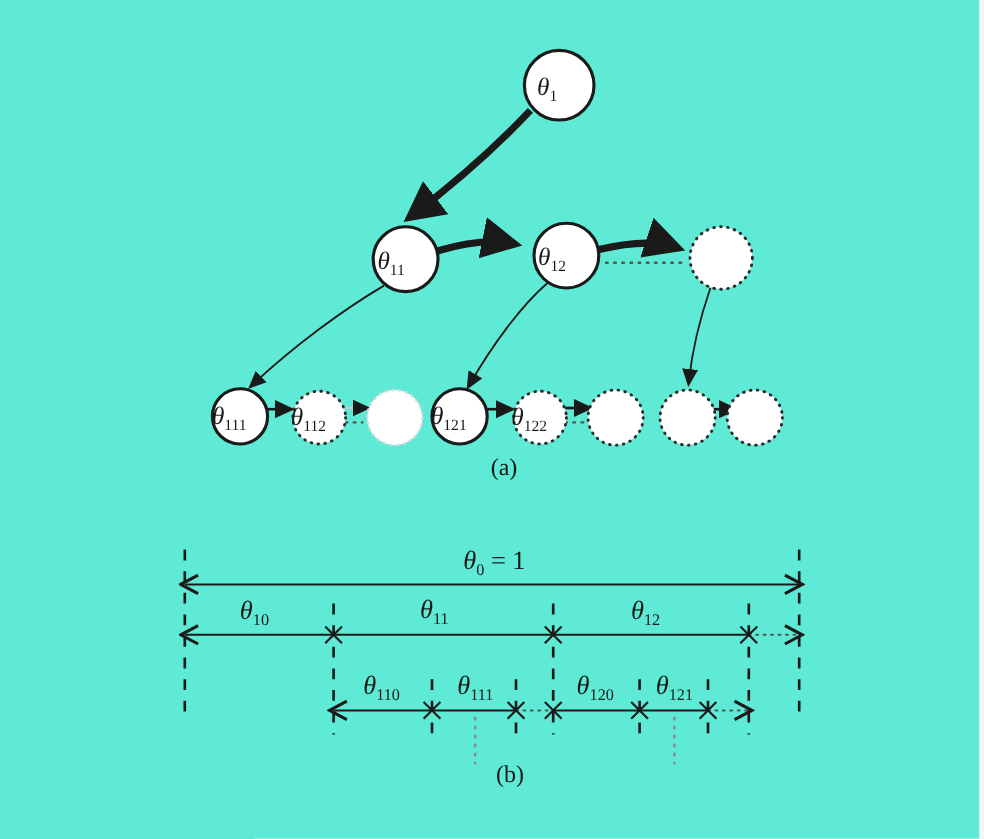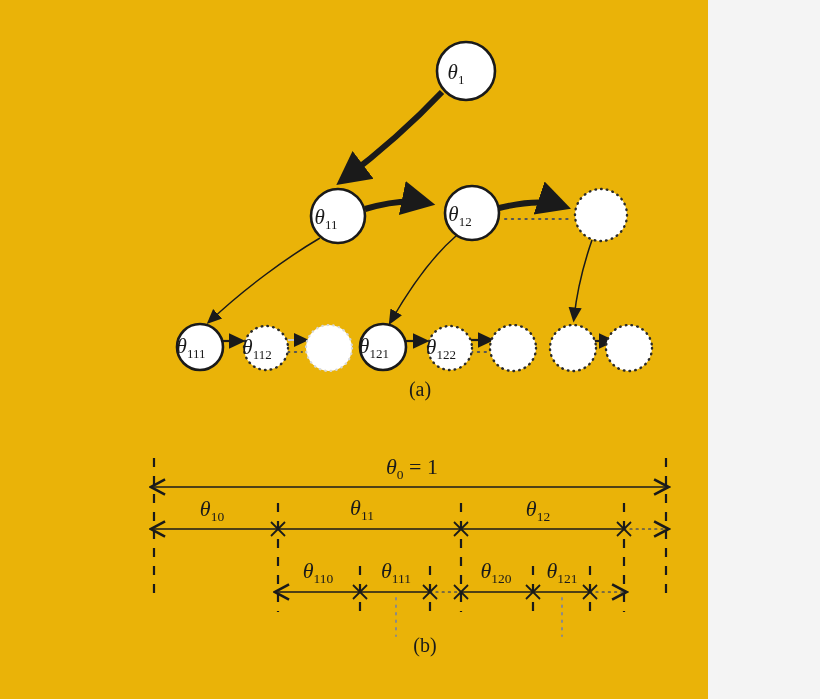--- a/index.html
+++ b/index.html
@@ -10,23 +10,23 @@
   }
   body {
     width: 820px;
     height: 699px;
     font-family: "Liberation Serif", "DejaVu Serif", serif;
     color: #1a1a1a;
     overflow: hidden;
   }
   #figure-root {
     position: relative;
-    width: 708px;
+    width: 816px;
     height: 699px;
-    background: #eab308;
+    background: #5eead4;
   }
   svg.figure-canvas {
     position: absolute;
     top: 0;
     left: 0;
     width: 820px;
     height: 699px;
     display: block;
   }
   text {

